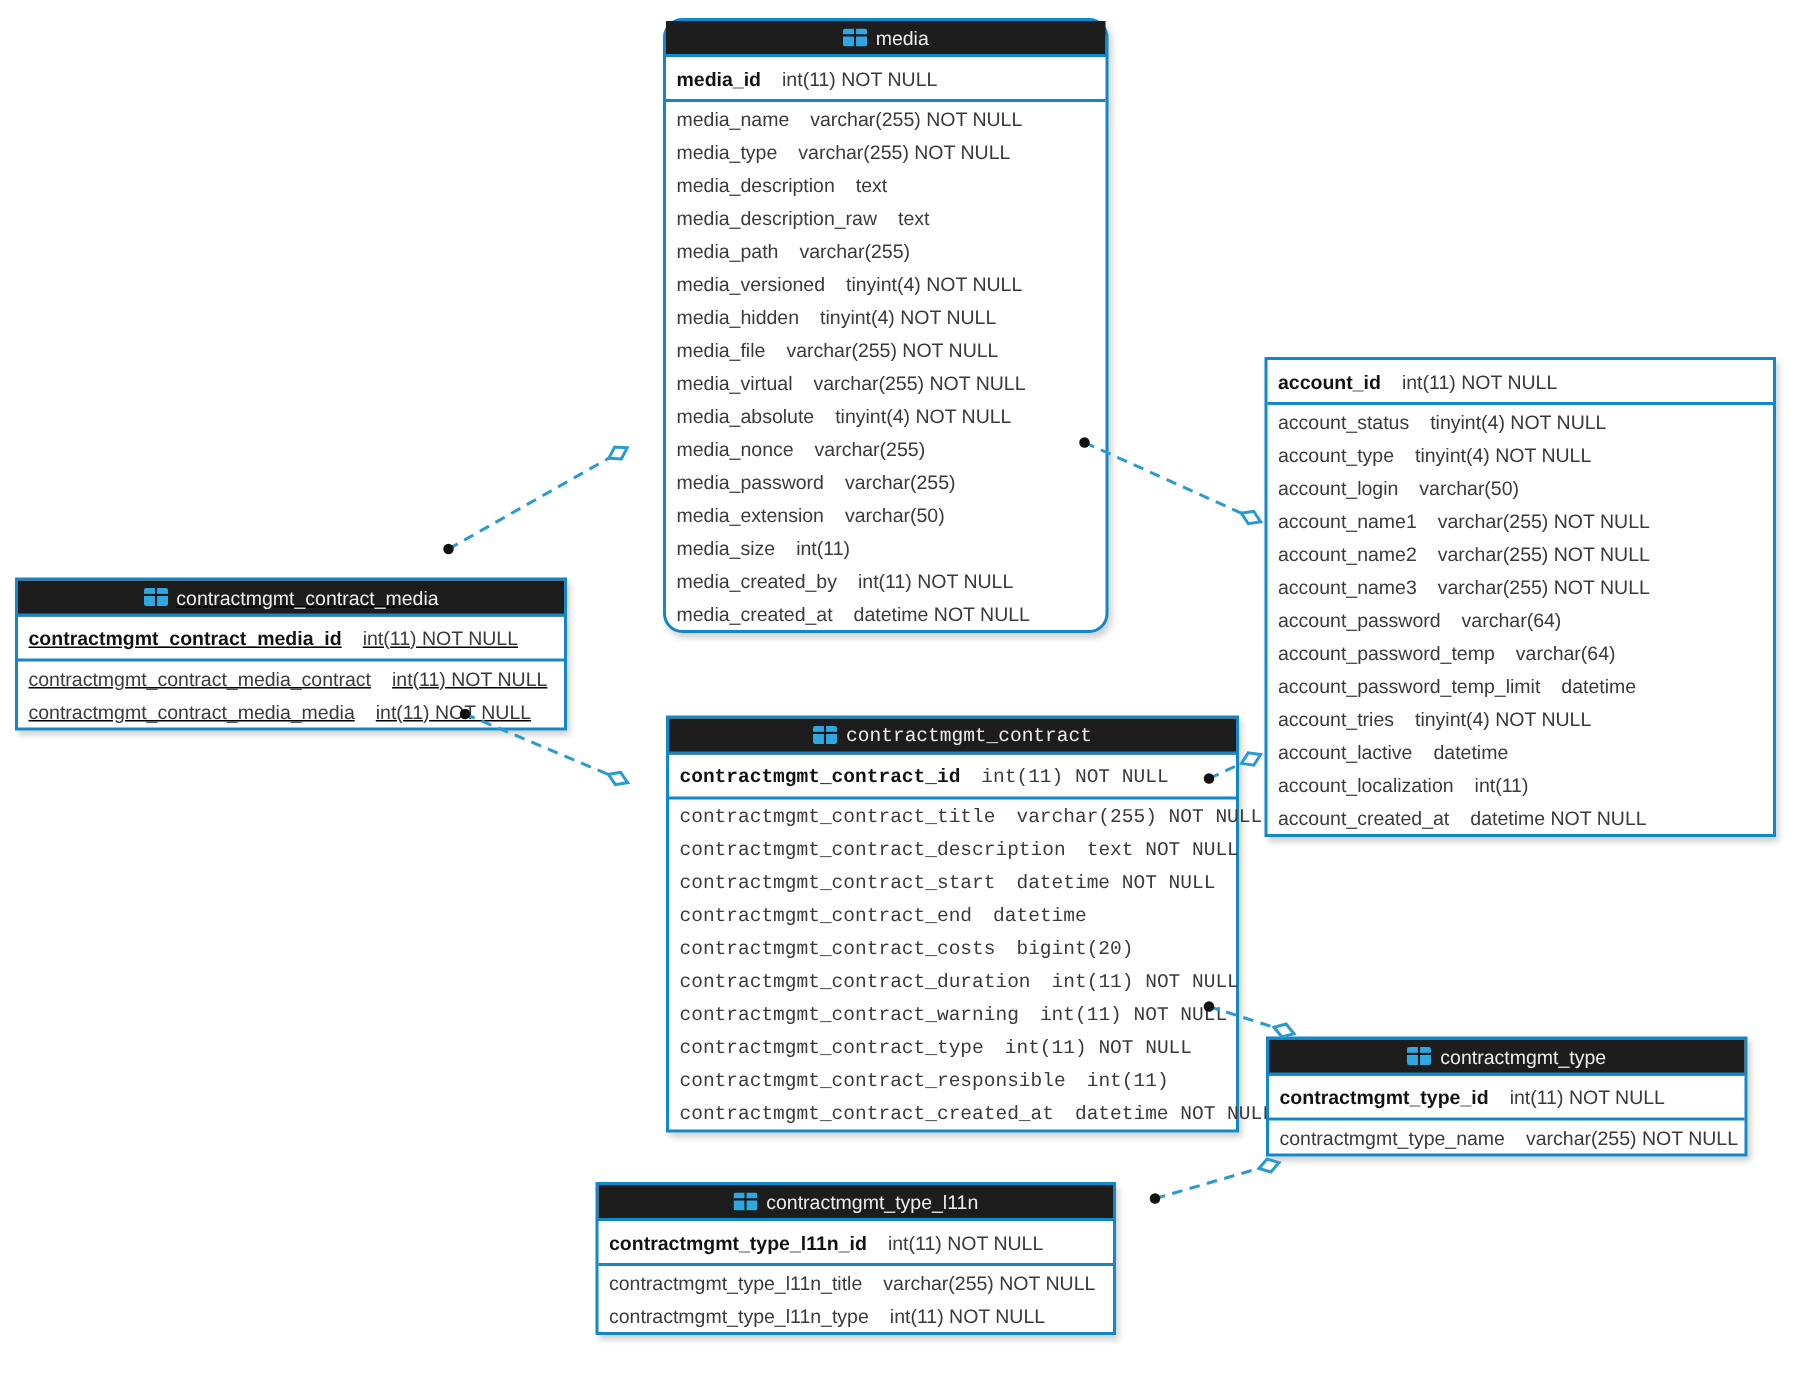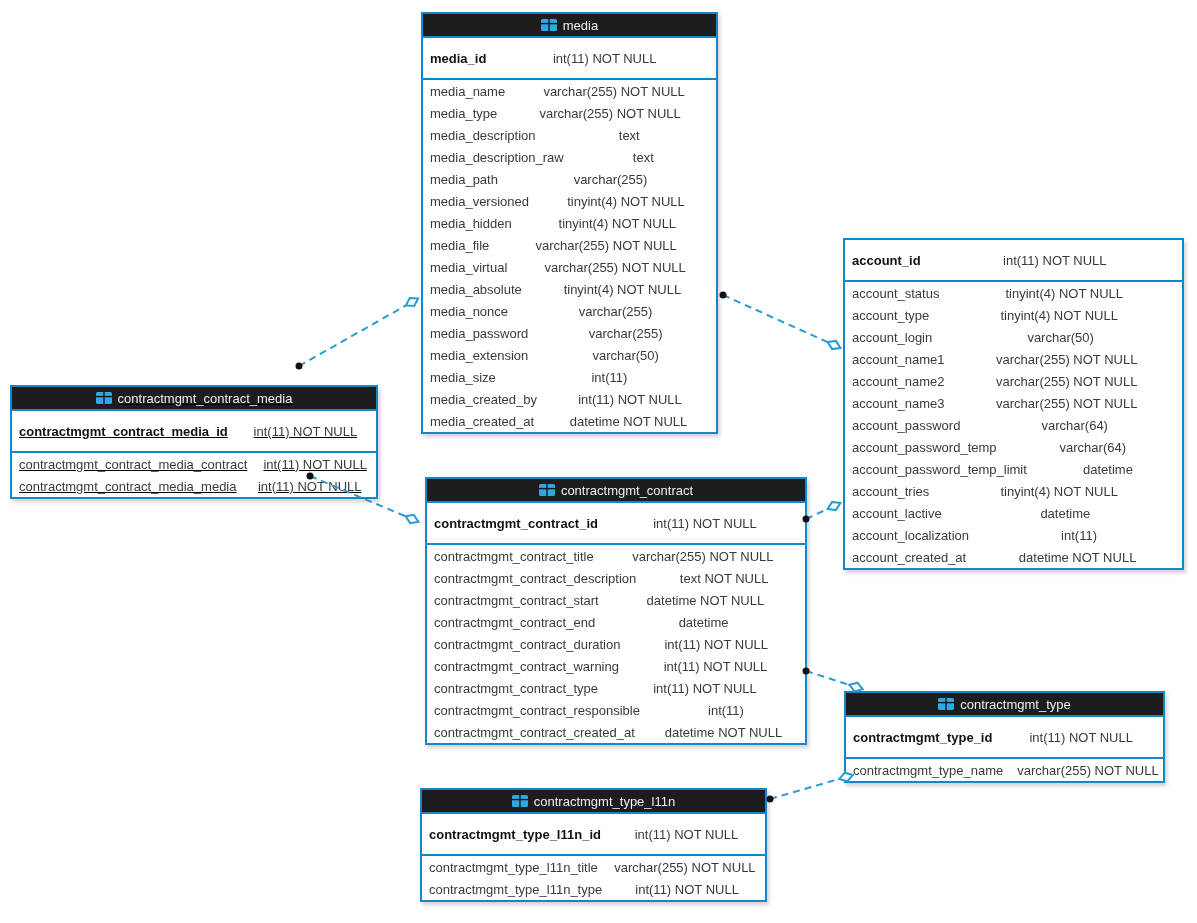--- a/index.html
+++ b/index.html
@@ -48,35 +48,35 @@
     display:flex;
     justify-content:space-between;
     align-items:center;
     gap:14px;
     padding:0 7px;
     height:22px;
     font-size:13px;
     color:var(--row-text);
     white-space:nowrap;
   }
-  .pk-section .tbl-row{height:40px;}
+  .pk-section .tbl-row{height:28px;}
   .tbl-row.pk .col-name{font-weight:bold;color:var(--pk-text);}
   .col-name{text-align:left;}
-  .col-type{text-align:center;flex:1 1 auto;}
+  .col-type{text-align:left;flex:1 1 auto;}
 
   .rel-line{stroke:var(--rel);stroke-width:2;stroke-dasharray:7 5;fill:none;}
   .rel-dot{fill:var(--dot);stroke:none;}
   .rel-diamond{fill:#ffffff;stroke:var(--rel);stroke-width:2;}
 </style>
 </head>
 <body style="background: rgb(255, 255, 255);">
 
 <div id="canvas">
   <div id="tables-layer">
-      <div class="table-card" style="left: 421px; top: 12px; width: 297px;">
+      <div class="table-card" style="left: 442px; top: 12px; width: 297px; border-radius: 13px;">
     <div class="table-header">
       <svg width="16" height="12" viewBox="0 0 16 12" aria-hidden="true">
         <rect x="0" y="0" width="16" height="12" rx="1.5" class="icon-bg" fill="#2fa7e0"></rect>
         <line x1="0" y1="4.6" x2="16" y2="4.6" class="icon-line" stroke="#10161c" stroke-width="1.4"></line>
         <line x1="8" y1="0" x2="8" y2="12" class="icon-line" stroke="#10161c" stroke-width="1.4"></line>
       </svg>
       <span>media</span>
     </div>
     <div class="pk-section">
           <div class="tbl-row pk">
@@ -232,21 +232,21 @@
           <div class="tbl-row">
     <span class="col-name">contractmgmt_contract_media_contract</span>
     <span class="col-type">int(11) NOT NULL</span>
   </div>
           <div class="tbl-row">
     <span class="col-name">contractmgmt_contract_media_media</span>
     <span class="col-type">int(11) NOT NULL</span>
   </div>
         </div>
   </div>
-      <div class="table-card" style="left: 425px; top: 477px; width: 382px;">
+      <div class="table-card" style="left: 444px; top: 477px; width: 382px; font-family: Liberation Mono, monospace;">
     <div class="table-header">
       <svg width="16" height="12" viewBox="0 0 16 12" aria-hidden="true">
         <rect x="0" y="0" width="16" height="12" rx="1.5" class="icon-bg" fill="#2fa7e0"></rect>
         <line x1="0" y1="4.6" x2="16" y2="4.6" class="icon-line" stroke="#10161c" stroke-width="1.4"></line>
         <line x1="8" y1="0" x2="8" y2="12" class="icon-line" stroke="#10161c" stroke-width="1.4"></line>
       </svg>
       <span>contractmgmt_contract</span>
     </div>
     <div class="pk-section">
           <div class="tbl-row pk">
@@ -265,20 +265,24 @@
   </div>
           <div class="tbl-row">
     <span class="col-name">contractmgmt_contract_start</span>
     <span class="col-type">datetime NOT NULL</span>
   </div>
           <div class="tbl-row">
     <span class="col-name">contractmgmt_contract_end</span>
     <span class="col-type">datetime</span>
   </div>
           <div class="tbl-row">
+    <span class="col-name">contractmgmt_contract_costs</span>
+    <span class="col-type">bigint(20)</span>
+  </div>
+          <div class="tbl-row">
     <span class="col-name">contractmgmt_contract_duration</span>
     <span class="col-type">int(11) NOT NULL</span>
   </div>
           <div class="tbl-row">
     <span class="col-name">contractmgmt_contract_warning</span>
     <span class="col-type">int(11) NOT NULL</span>
   </div>
           <div class="tbl-row">
     <span class="col-name">contractmgmt_contract_type</span>
     <span class="col-type">int(11) NOT NULL</span>
@@ -308,21 +312,21 @@
     <span class="col-type">int(11) NOT NULL</span>
   </div>
         </div>
     <div class="col-section">
           <div class="tbl-row">
     <span class="col-name">contractmgmt_type_name</span>
     <span class="col-type">varchar(255) NOT NULL</span>
   </div>
         </div>
   </div>
-      <div class="table-card" style="left: 420px; top: 788px; width: 347px;">
+      <div class="table-card" style="left: 397px; top: 788px; width: 347px;">
     <div class="table-header">
       <svg width="16" height="12" viewBox="0 0 16 12" aria-hidden="true">
         <rect x="0" y="0" width="16" height="12" rx="1.5" class="icon-bg" fill="#2fa7e0"></rect>
         <line x1="0" y1="4.6" x2="16" y2="4.6" class="icon-line" stroke="#10161c" stroke-width="1.4"></line>
         <line x1="8" y1="0" x2="8" y2="12" class="icon-line" stroke="#10161c" stroke-width="1.4"></line>
       </svg>
       <span>contractmgmt_type_l11n</span>
     </div>
     <div class="pk-section">
           <div class="tbl-row pk">

